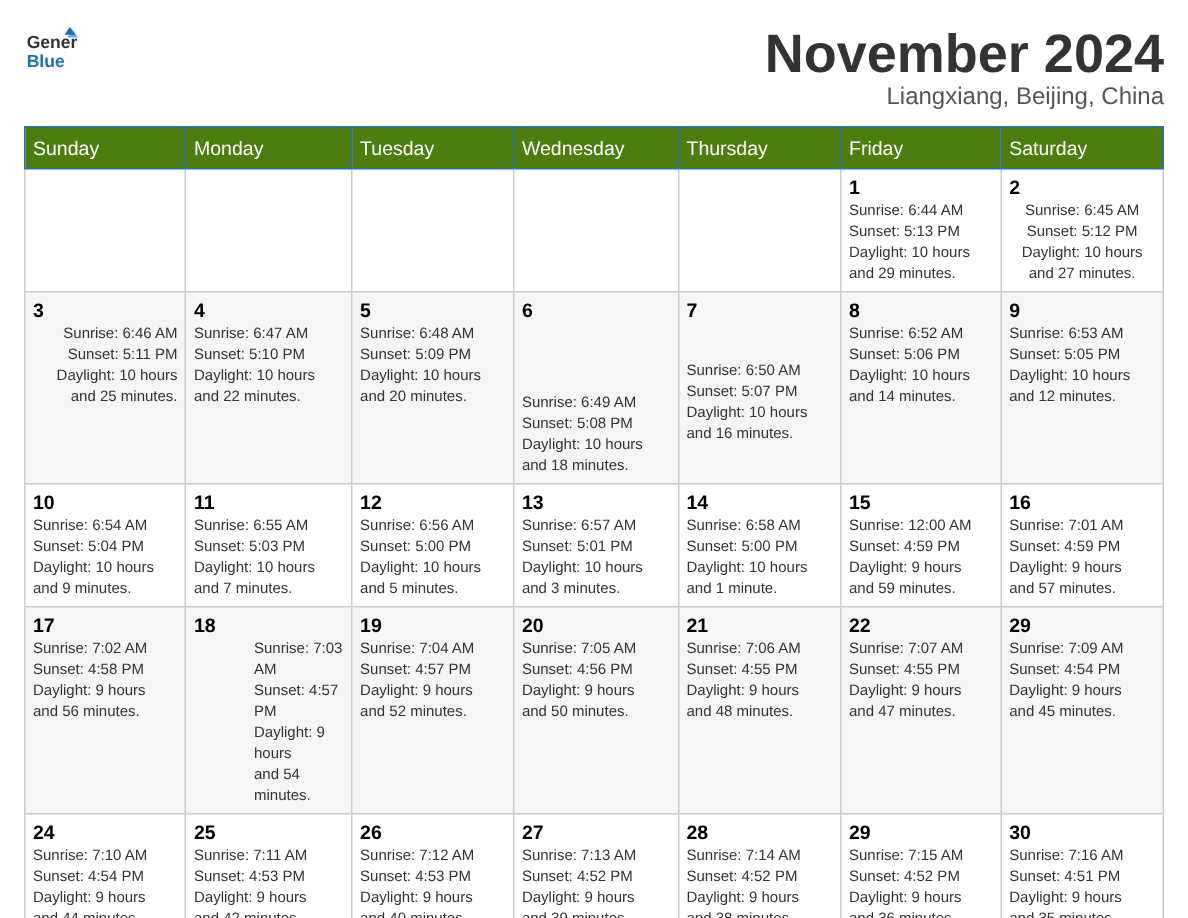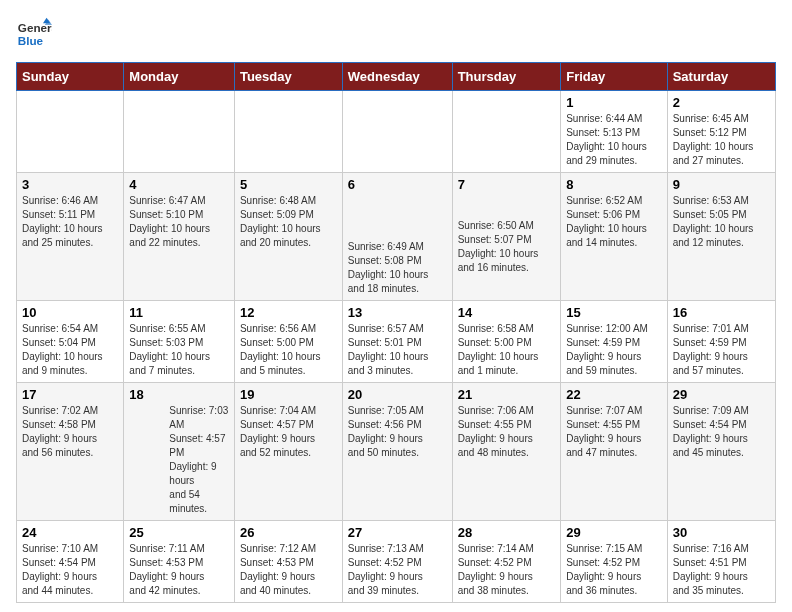--- a/index.html
+++ b/index.html
@@ -37,26 +37,26 @@
     .location {
       font-size: 16px;
       color: #555;
     }
     table {
       width: 100%;
       border-collapse: collapse;
       font-size: 11px;
     }
     thead tr th {
-      background-color: #7f1d1d;
+      background-color: #4d7c0f;
       color: #fff;
       text-align: left;
       padding: 6px 5px;
       font-size: 13px;
-      font-weight: bold;
+      font-weight: normal;
       border: 1px solid #2a6dc0;
     }
     tbody tr td {
       border: 1px solid #ccc;
       vertical-align: top;
       padding: 4px 5px;
       height: 80px;
       width: 113px;
       background: #fff;
     }
@@ -83,20 +83,24 @@
 
 <div class="header-area">
   <div class="logo">
     <svg class="logo-icon" viewBox="0 0 40 40">
       <text x="2" y="18" font-size="13" font-weight="bold" fill="#333">General</text>
       <text x="2" y="32" font-size="13" font-weight="bold" fill="#1a6fc4">Blue</text>
       <polygon points="30,8 38,8 34,2" fill="#1a6fc4"></polygon>
       <polygon points="32,10 40,10 36,4" fill="#1a6fc4" opacity="0.6"></polygon>
     </svg>
   </div>
+  <div class="title-area">
+    <div class="month-title">November 2024</div>
+    <div class="location">Liangxiang, Beijing, China</div>
+  </div>
 </div>
 
 <table>
   <thead>
     <tr id="header-row">
     <th>Sunday</th>
         <th>Monday</th>
         <th>Tuesday</th>
         <th>Wednesday</th>
         <th>Thursday</th>
@@ -113,30 +117,30 @@
         <td class="empty-cell"></td>
         <td>
           <span class="day-num">1</span>
           <div class="day-detail" style="white-space: pre-line;">Sunrise: 6:44 AM
 Sunset: 5:13 PM
 Daylight: 10 hours
 and 29 minutes.</div>
         </td>
         <td>
           <span class="day-num">2</span>
-          <div class="day-detail" style="white-space: pre-line;">Sunrise: 6:45 AM
+          <div class="day-detail" style="white-space: pre-line; text-align: center;">Sunrise: 6:45 AM
 Sunset: 5:12 PM
 Daylight: 10 hours
 and 27 minutes.</div>
         </td>
       </tr>
       <tr>
         <td>
           <span class="day-num">3</span>
-          <div class="day-detail" style="white-space: pre-line;">Sunrise: 6:46 AM
+          <div class="day-detail" style="white-space: pre-line; text-align: right;">Sunrise: 6:46 AM
 Sunset: 5:11 PM
 Daylight: 10 hours
 and 25 minutes.</div>
         </td>
         <td>
           <span class="day-num">4</span>
           <div class="day-detail" style="white-space: pre-line;">Sunrise: 6:47 AM
 Sunset: 5:10 PM
 Daylight: 10 hours
 and 22 minutes.</div>

